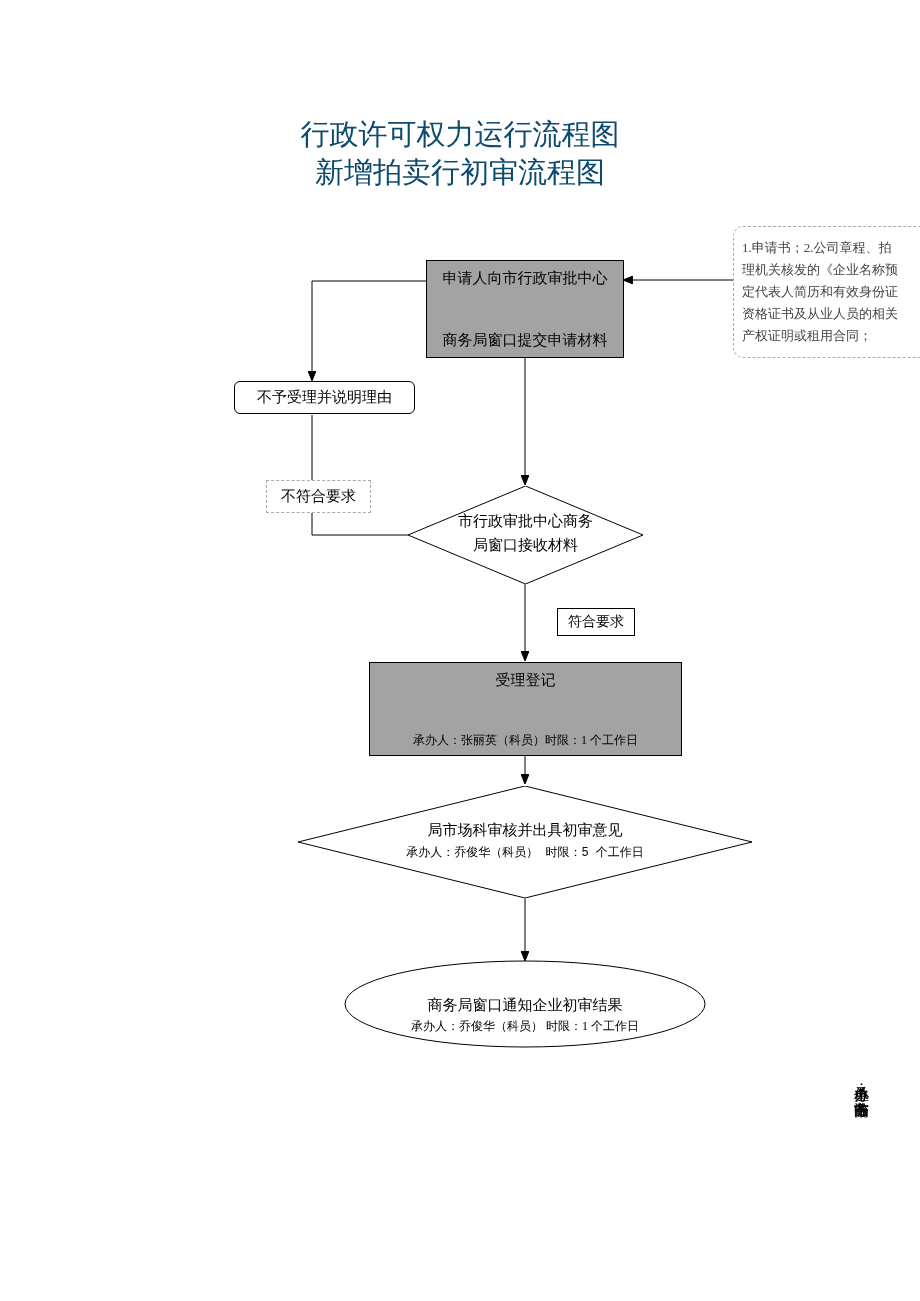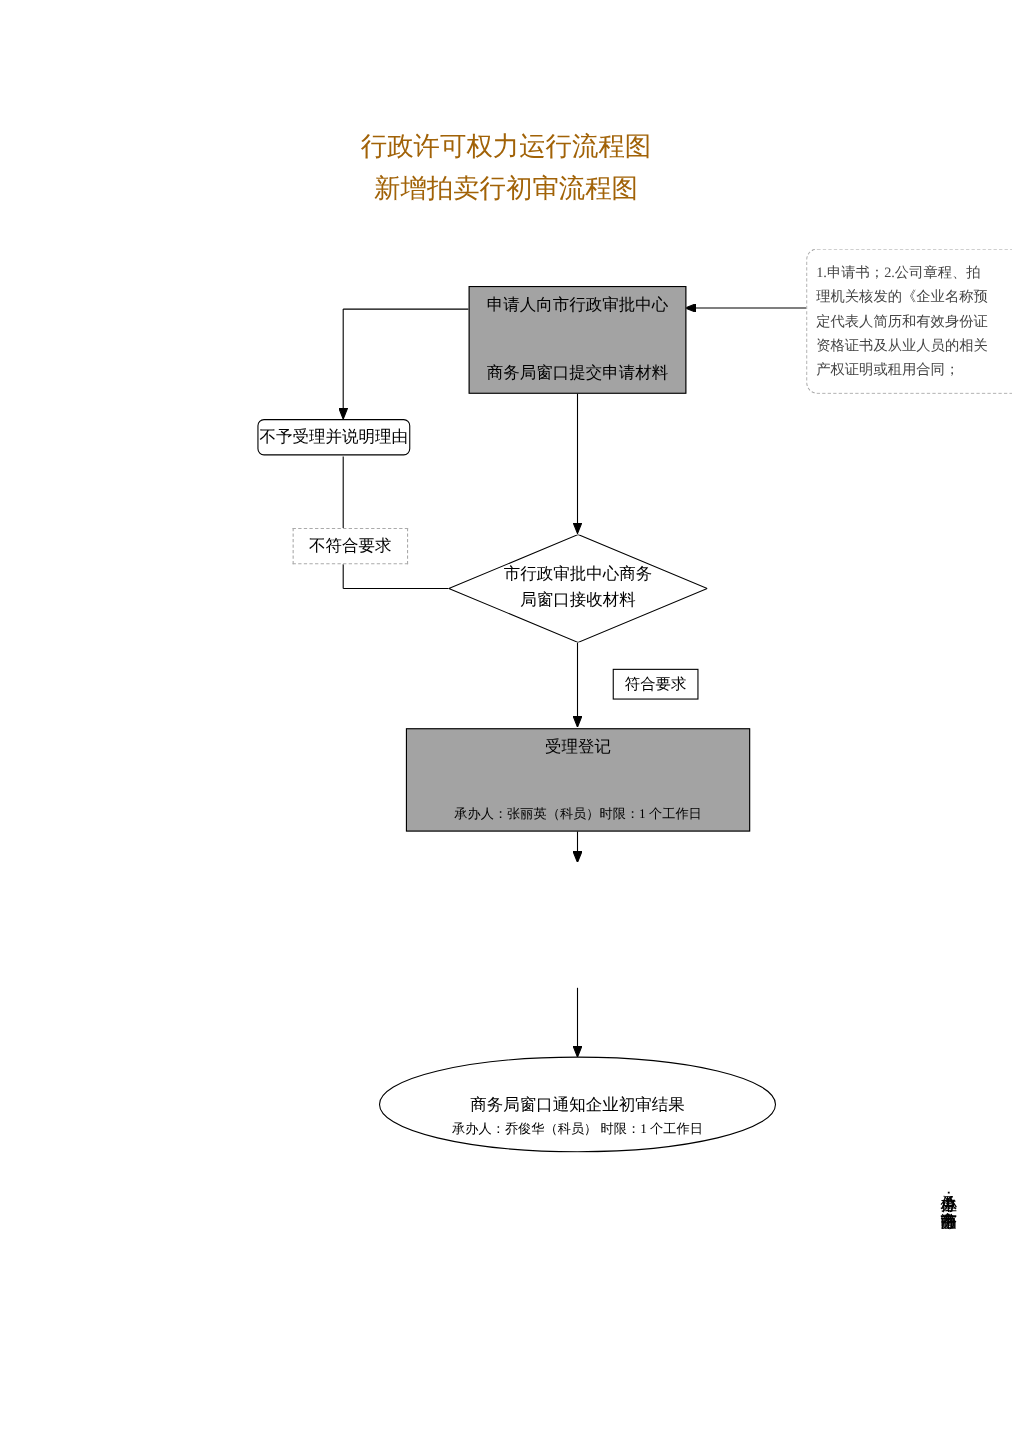--- a/index.html
+++ b/index.html
@@ -13,23 +13,23 @@
       width: 920px;
       height: 1301px;
       position: relative;
       overflow: hidden;
     }
     .title-area {
       text-align: center;
       padding-top: 115px;
     }
     .title-line {
-      font-size: 24px;
+      font-size: 29px;
       line-height: 38px;
-      color: #a16207;
+      color: #0c4a6e;
     }
     .flowchart {
       position: absolute;
       top: 0;
       left: 0;
       width: 920px;
       height: 1301px;
     }
     .rect-box {
       position: absolute;
@@ -47,21 +47,21 @@
     }
     .rounded-box {
       position: absolute;
       border: 1px solid #000;
       background: #fff;
       border-radius: 6px;
       display: flex;
       align-items: center;
       justify-content: center;
       font-size: 15px;
-      padding: 6px 1px;
+      padding: 6px 22px;
     }
     .dashed-box {
       position: absolute;
       border: 1px dashed #aaa;
       background: #fff;
       display: flex;
       align-items: center;
       font-size: 15px;
       padding: 6px 14px;
     }
@@ -208,20 +208,29 @@
 
   <div class="label-box" style="left:557px; top:608px;">
     <span>符合要求</span>
   </div>
 
   <div class="rect-box" style="left:369px; top:662px; width:313px;">
     <div>受理登记</div>
     <div class="sub-info">承办人：张丽英（科员）时限：1 个工作日</div>
   </div>
 
+  <div class="diamond" style="left:298px; top:786px; width:454px; height:112px;">
+    <svg class="diamond-svg" width="454" height="112">
+      <polygon points="227,0 454,56 227,112 0,56" fill="#fff" stroke="#000" stroke-width="1"></polygon>
+    </svg>
+    <div class="diamond-content">
+      <div>局市场科审核并出具初审意见</div>
+      <div class="diamond-sub">承办人：乔俊华（科员）  时限：5 个工作日</div>
+    </div>
+  </div>
 
   <div class="ellipse" style="left:344px; top:960px; width:362px; height:88px;">
     <svg class="ellipse-svg" width="362" height="88">
       <ellipse cx="181" cy="44" rx="180" ry="43" fill="#fff" stroke="#000" stroke-width="1"></ellipse>
     </svg>
     <div class="ellipse-content">
       <div>商务局窗口通知企业初审结果</div>
       <div class="sub-info">承办人：乔俊华（科员）  时限：1 个工作日</div>
     </div>
   </div>

